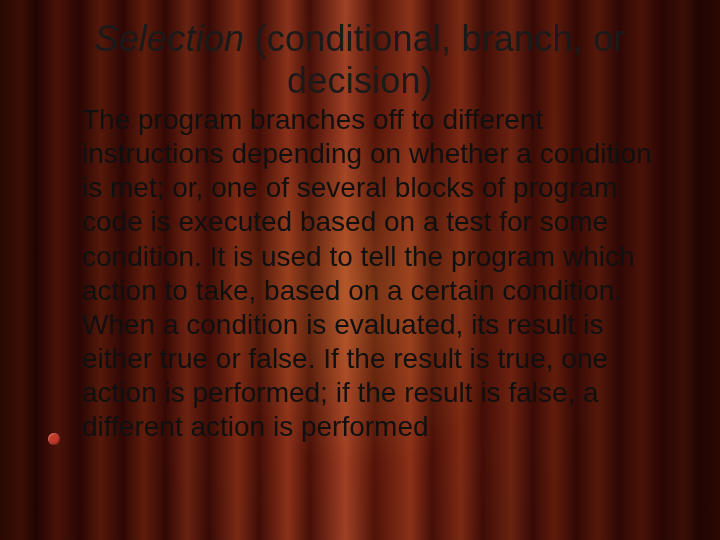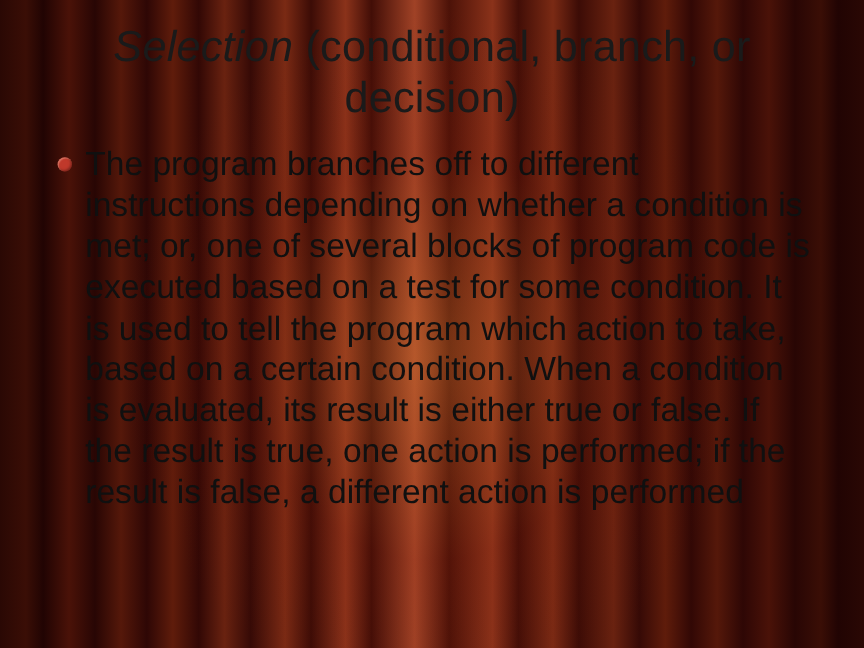--- a/index.html
+++ b/index.html
@@ -47,25 +47,24 @@
     line-height: 1.18;
     color: #1a1a1a;
     font-weight: 400;
     letter-spacing: 0.2px;
   }
   .title .ital {
     font-style: italic;
   }
   .body-row {
     display: flex;
-    align-items: flex-start;
-    gap: 11px;
+    align-items: flex-end;
+    gap: 22px;
     padding-left: 10px;
     padding-right: 6px;
-    margin-top: 17px;
   }
   .bullet {
     flex: 0 0 auto;
     width: 12px;
     height: 12px;
     border-radius: 50%;
     background: #c0392b;
     margin-top: 11px;
     box-shadow: inset -1px -1px 2px rgba(0,0,0,0.35), inset 1px 1px 1px rgba(255,200,180,0.4);
   }

